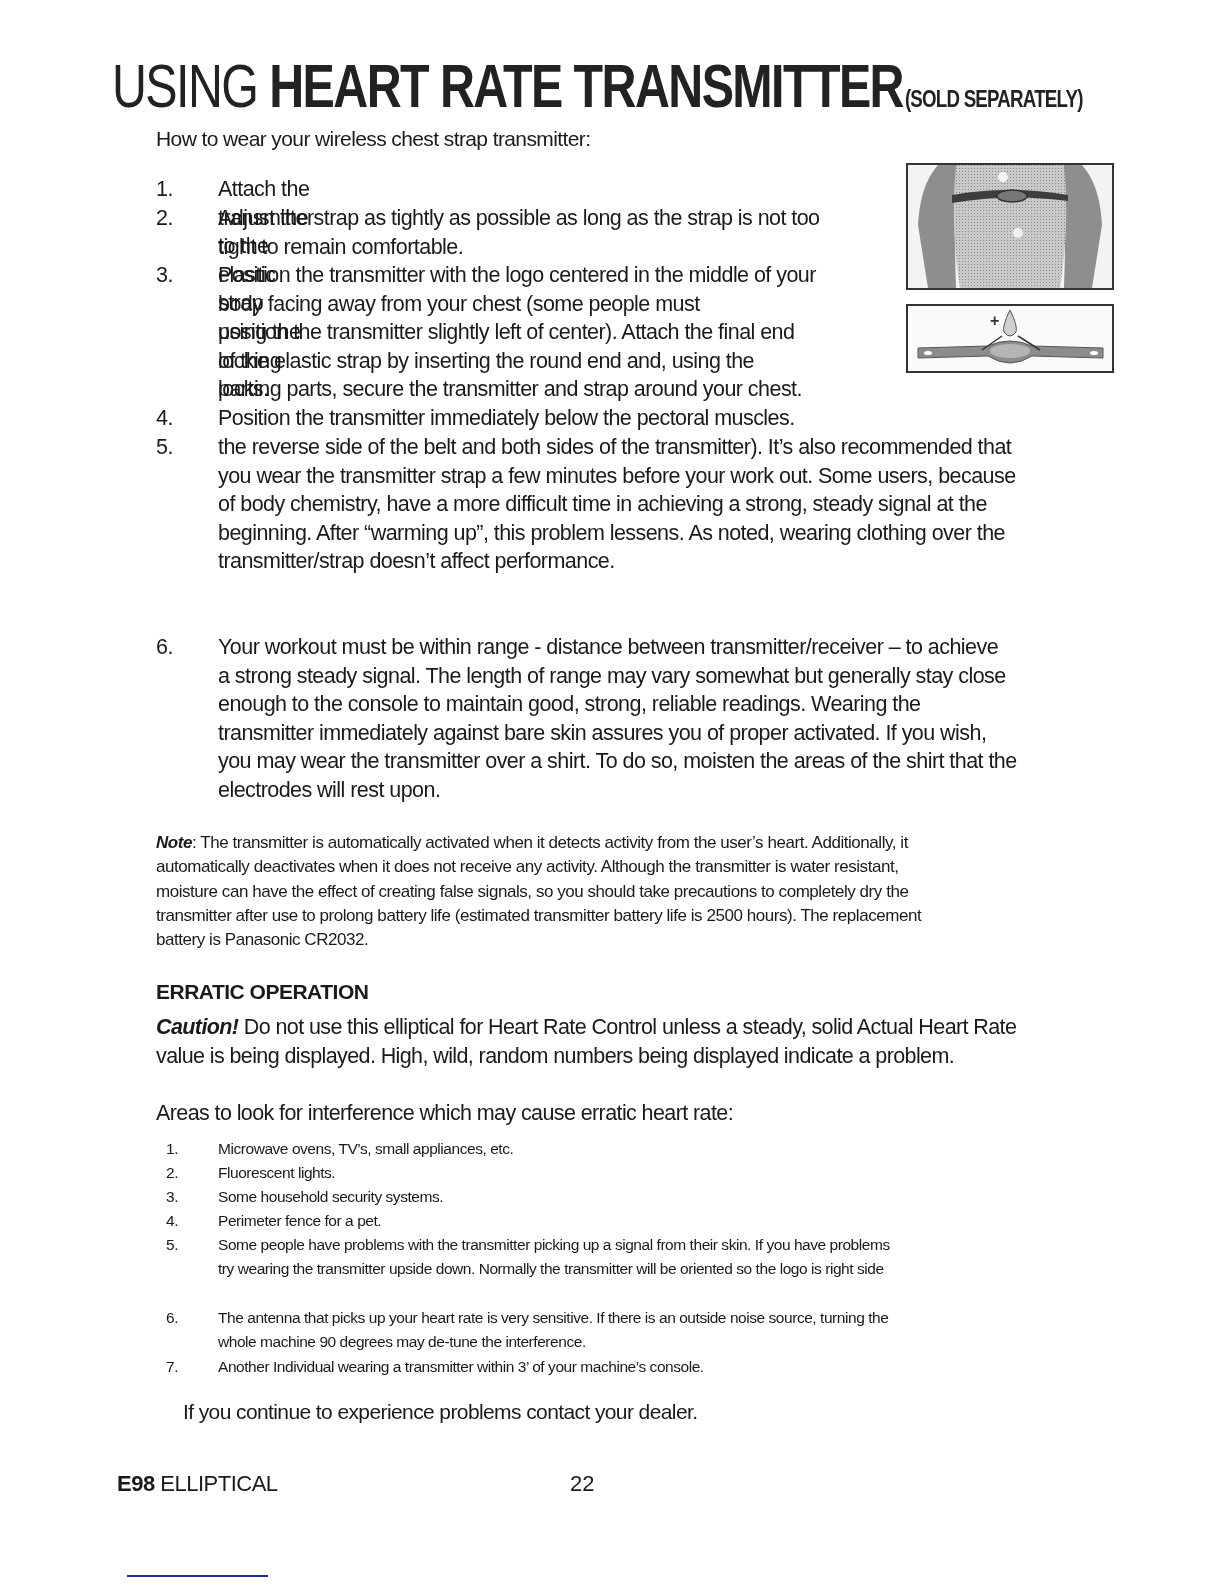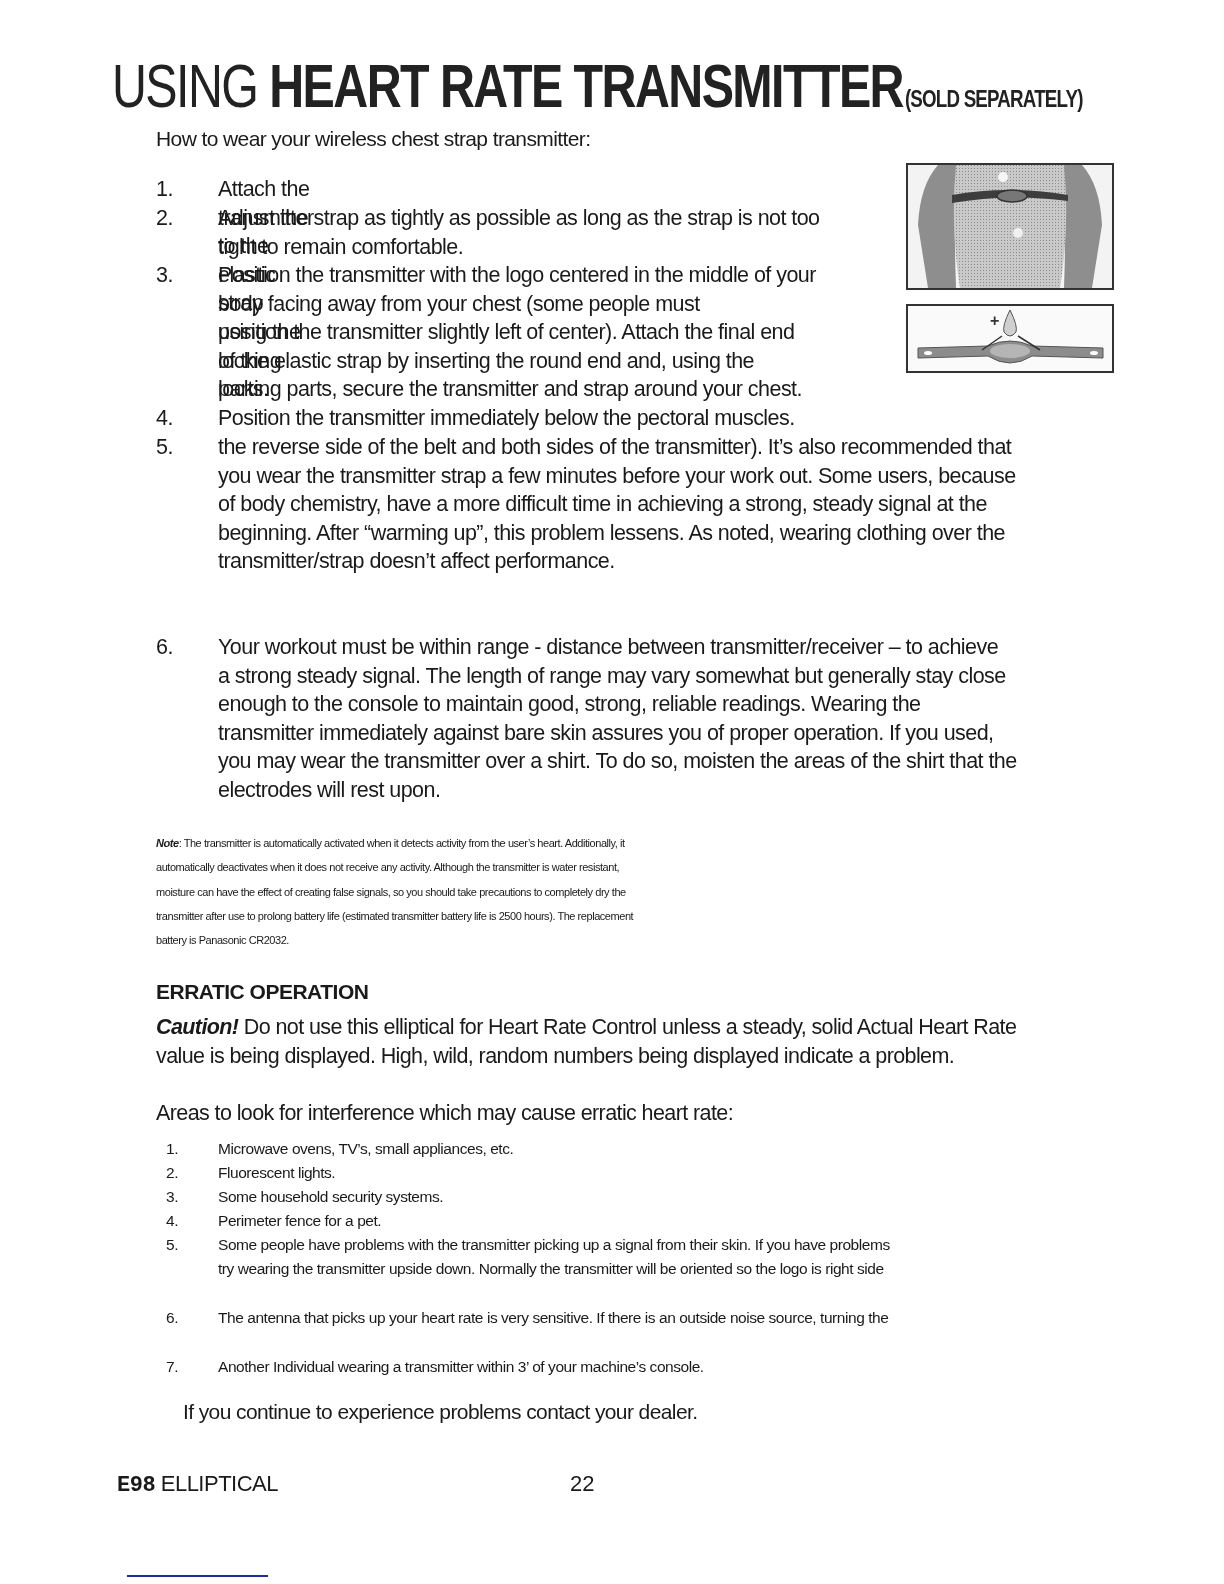--- a/index.html
+++ b/index.html
@@ -17,35 +17,35 @@
     .intro { left: 156px; top: 127px; font-size: 21px; letter-spacing: -0.6px; }
 
     
     .list { font-size: 21.5px; letter-spacing: -0.55px; line-height: 28.6px; }
     .li { position: absolute; left: 0; }
     .li .num { position: absolute; left: 0; top: 0; width: 40px; }
     .li .txt { position: absolute; left: 62px; top: 0; }
 
     .imgbox { border: 2px solid #333; background: #fff; overflow: hidden; }
 
-    .note { left: 156px; top: 831px; width: 920px; font-size: 11px; line-height: 24.3px; letter-spacing: -0.45px; }
+    .note { left: 156px; top: 831px; width: 920px; font-size: 17px; line-height: 24.3px; letter-spacing: -0.45px; }
     .note b { font-style: italic; }
 
     .h2 { left: 156px; top: 980px; font-size: 21px; font-weight: bold; letter-spacing: -0.5px; }
     .caution { left: 156px; top: 1013px; width: 960px; font-size: 21.5px; line-height: 29px; letter-spacing: -0.6px; }
     .caution b { font-style: italic; }
     .areas { left: 156px; top: 1101px; font-size: 21.5px; letter-spacing: -0.6px; }
 
     .list2 { font-size: 15.5px; letter-spacing: -0.45px; line-height: 24.3px; }
     .list2 .li .txt { left: 62px; }
 
     .contact { left: 183px; top: 1400px; font-size: 21px; letter-spacing: -0.6px; }
 
     .footer-left { left: 117px; top: 1471px; font-size: 22px; letter-spacing: -0.5px; }
-    .footer-left b { font-weight: bold; font-family: Liberation Mono, monospace; }
+    .footer-left b { font-weight: bold; }
     .page-num { left: 570px; top: 1471px; font-size: 22px; }
     .blue-rule { left: 127px; top: 1575px; width: 141px; height: 2px; background: #1f2e9e; }
   </style>
 </head>
 <body>
 
 <div class="abs title">
   <span class="light">USING </span><span class="heavy">HEART RATE TRANSMITTER</span>
   <span class="small">(SOLD SEPARATELY)</span>
 </div>
@@ -91,21 +91,21 @@
       <div>beginning. After “warming up”, this problem lessens. As noted, wearing clothing over the</div>
       <div>transmitter/strap doesn’t affect performance.</div>
     </div>
   </div>
   <div class="li" style="top:458px;">
     <span class="num">6.</span>
     <div class="txt" style="white-space:nowrap;">
       <div>Your workout must be within range - distance between transmitter/receiver – to achieve</div>
       <div>a strong steady signal. The length of range may vary somewhat but generally stay close</div>
       <div>enough to the console to maintain good, strong, reliable readings. Wearing the</div>
-      <div>transmitter immediately against bare skin assures you of proper operation. If you used,</div>
+      <div>transmitter immediately against bare skin assures you of proper activated. If you wish,</div>
       <div>you may wear the transmitter over a shirt. To do so, moisten the areas of the shirt that the</div>
       <div>electrodes will rest upon.</div>
     </div>
   </div>
 </div>
 
 <div class="abs imgbox" style="left:906px; top:163px; width:204px; height:123px;">
   <svg width="204" height="123" viewBox="0 0 204 123">
     <defs>
       <pattern id="dots" width="3" height="3" patternUnits="userSpaceOnUse">
@@ -184,20 +184,21 @@
     <span class="num">5.</span>
     <div class="txt" style="left:52px; white-space:nowrap;">
       <div>Some people have problems with the transmitter picking up a signal from their skin. If you have problems</div>
       <div>try wearing the transmitter upside down. Normally the transmitter will be oriented so the logo is right side</div>
     </div>
   </div>
   <div class="li" style="top:169px;">
     <span class="num">6.</span>
     <div class="txt" style="left:52px; white-space:nowrap;">
       <div>The antenna that picks up your heart rate is very sensitive. If there is an outside noise source, turning the</div>
+      <div>whole machine 90 degrees may de-tune the interference.</div>
     </div>
   </div>
   <div class="li" style="top:218px;">
     <span class="num">7.</span>
     <div class="txt" style="left:52px; white-space:nowrap;">
         <div>Another Individual wearing a transmitter within 3’ of your machine’s console.</div>
       </div>
   </div>
 </div>
 

